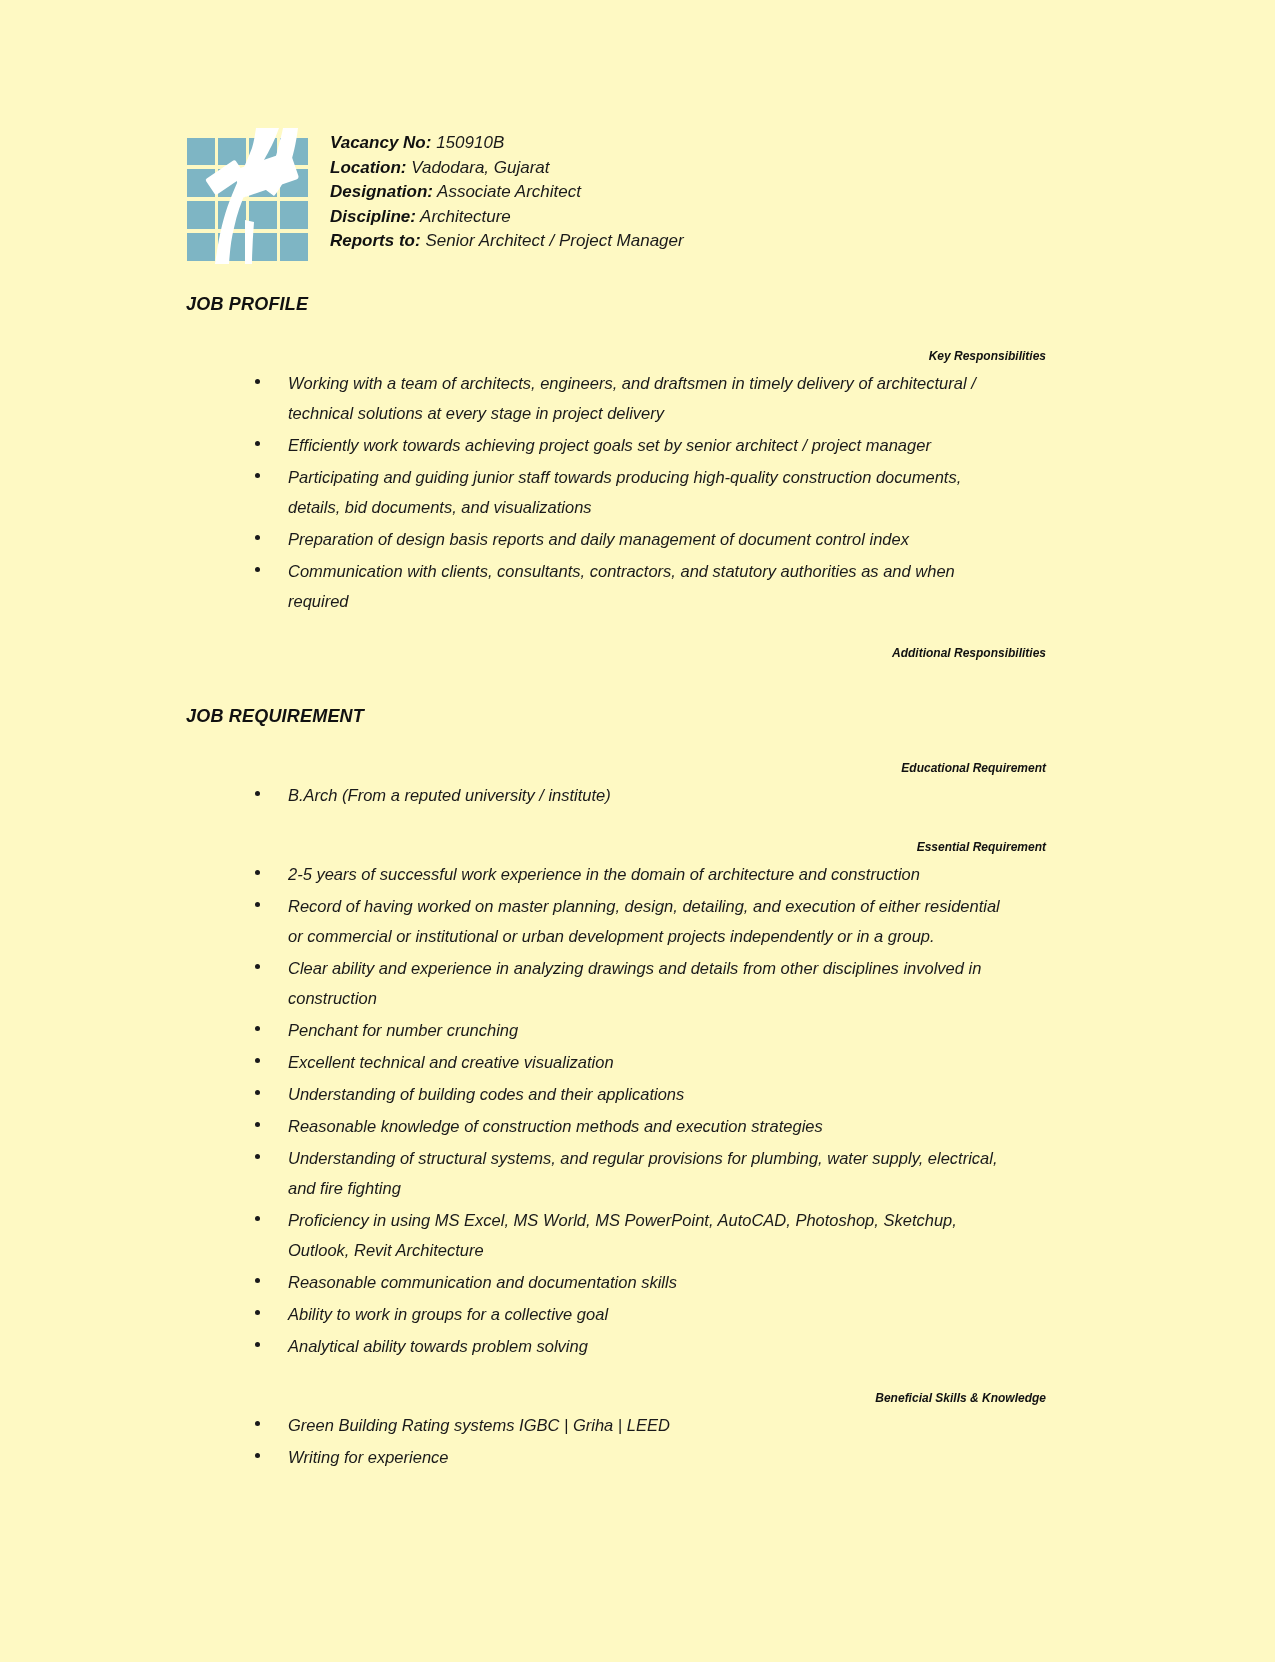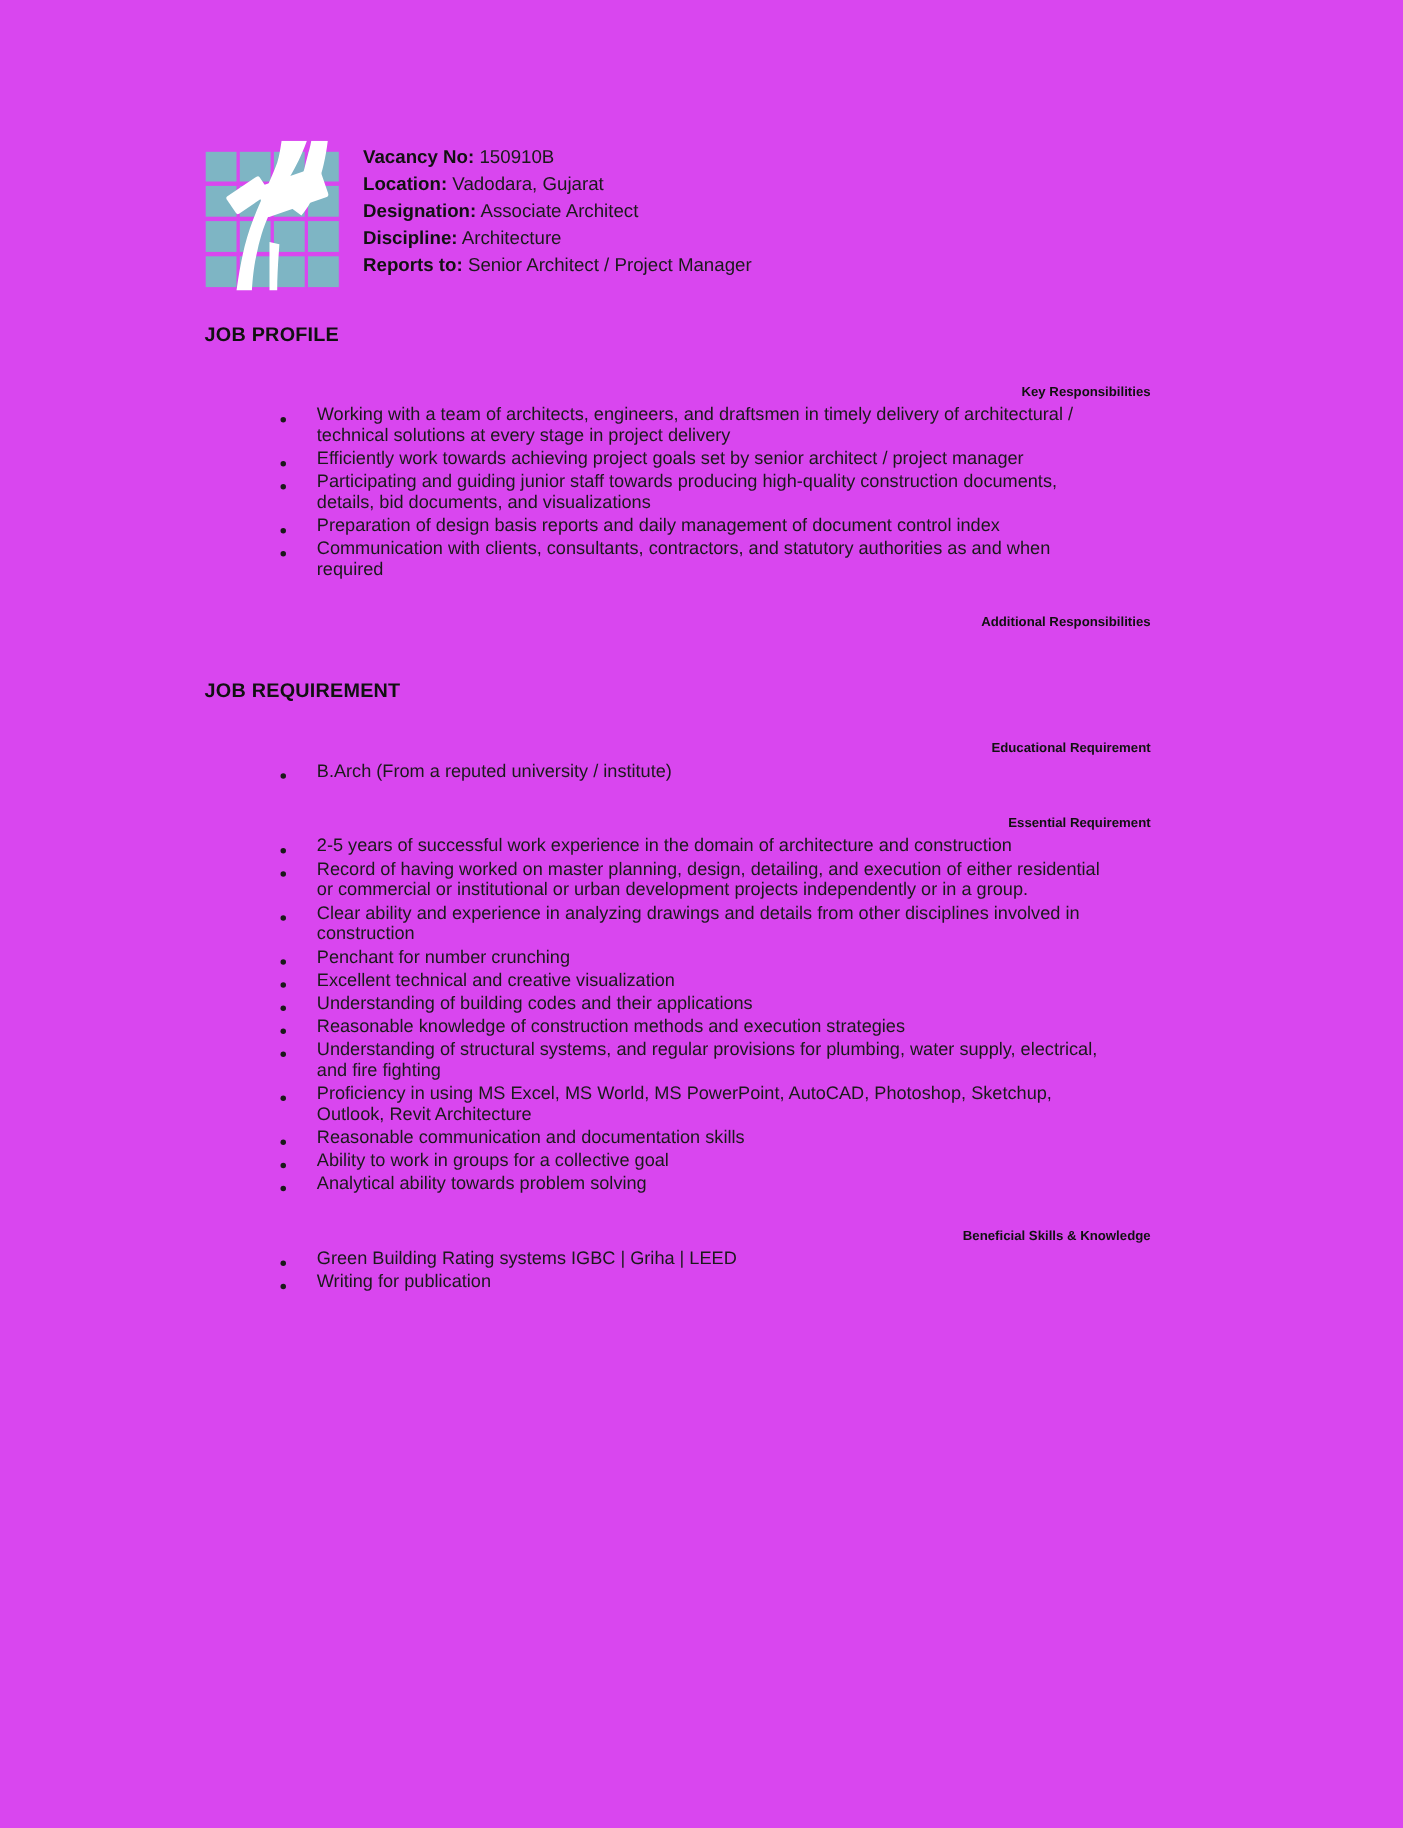--- a/index.html
+++ b/index.html
@@ -8,21 +8,22 @@
     width: 1275px;
     height: 1662px;
     font-family: "Liberation Sans", sans-serif;
     color: #111111;
     position: relative;
     overflow: hidden;
   }
   .page {
     position: absolute;
     inset: 0;
-    background: #d946ef;
+    background: #fef9c3;
+    font-style: italic;
   }
 
   
   .header-row {
     position: absolute;
     left: 186px;
     top: 128px;
     display: flex;
     align-items: flex-start;
   }
@@ -68,21 +69,21 @@
   .sec-title + .sub-title { margin-top: 34px; }
   ul.bullets {
     list-style: none;
     margin-left: 66px;
     width: 762px;
   }
   ul.bullets li {
     position: relative;
     padding-left: 36px;
     font-size: 16.5px;
-    line-height: 19px;
+    line-height: 30px;
     color: #1a1a1a;
     margin-bottom: 2px;
   }
   ul.bullets li::before {
     content: "";
     position: absolute;
     left: 3px;
     top: 11px;
     width: 5px;
     height: 5px;
@@ -174,18 +175,18 @@
           <li>Reasonable knowledge of construction methods and execution strategies</li>
           <li>Understanding of structural systems, and regular provisions for plumbing, water supply, electrical, and fire fighting</li>
           <li>Proficiency in using MS Excel, MS World, MS PowerPoint, AutoCAD, Photoshop, Sketchup, Outlook, Revit Architecture</li>
           <li>Reasonable communication and documentation skills</li>
           <li>Ability to work in groups for a collective goal</li>
           <li>Analytical ability towards problem solving</li>
         </ul>
         <h3 class="sub-title">Beneficial Skills &amp; Knowledge</h3>
         <ul class="bullets">
           <li>Green Building Rating systems IGBC | Griha | LEED</li>
-          <li>Writing for publication</li>
+          <li>Writing for experience</li>
         </ul>
       </section>
     </div>
 
 </div>
 
 </body></html>

